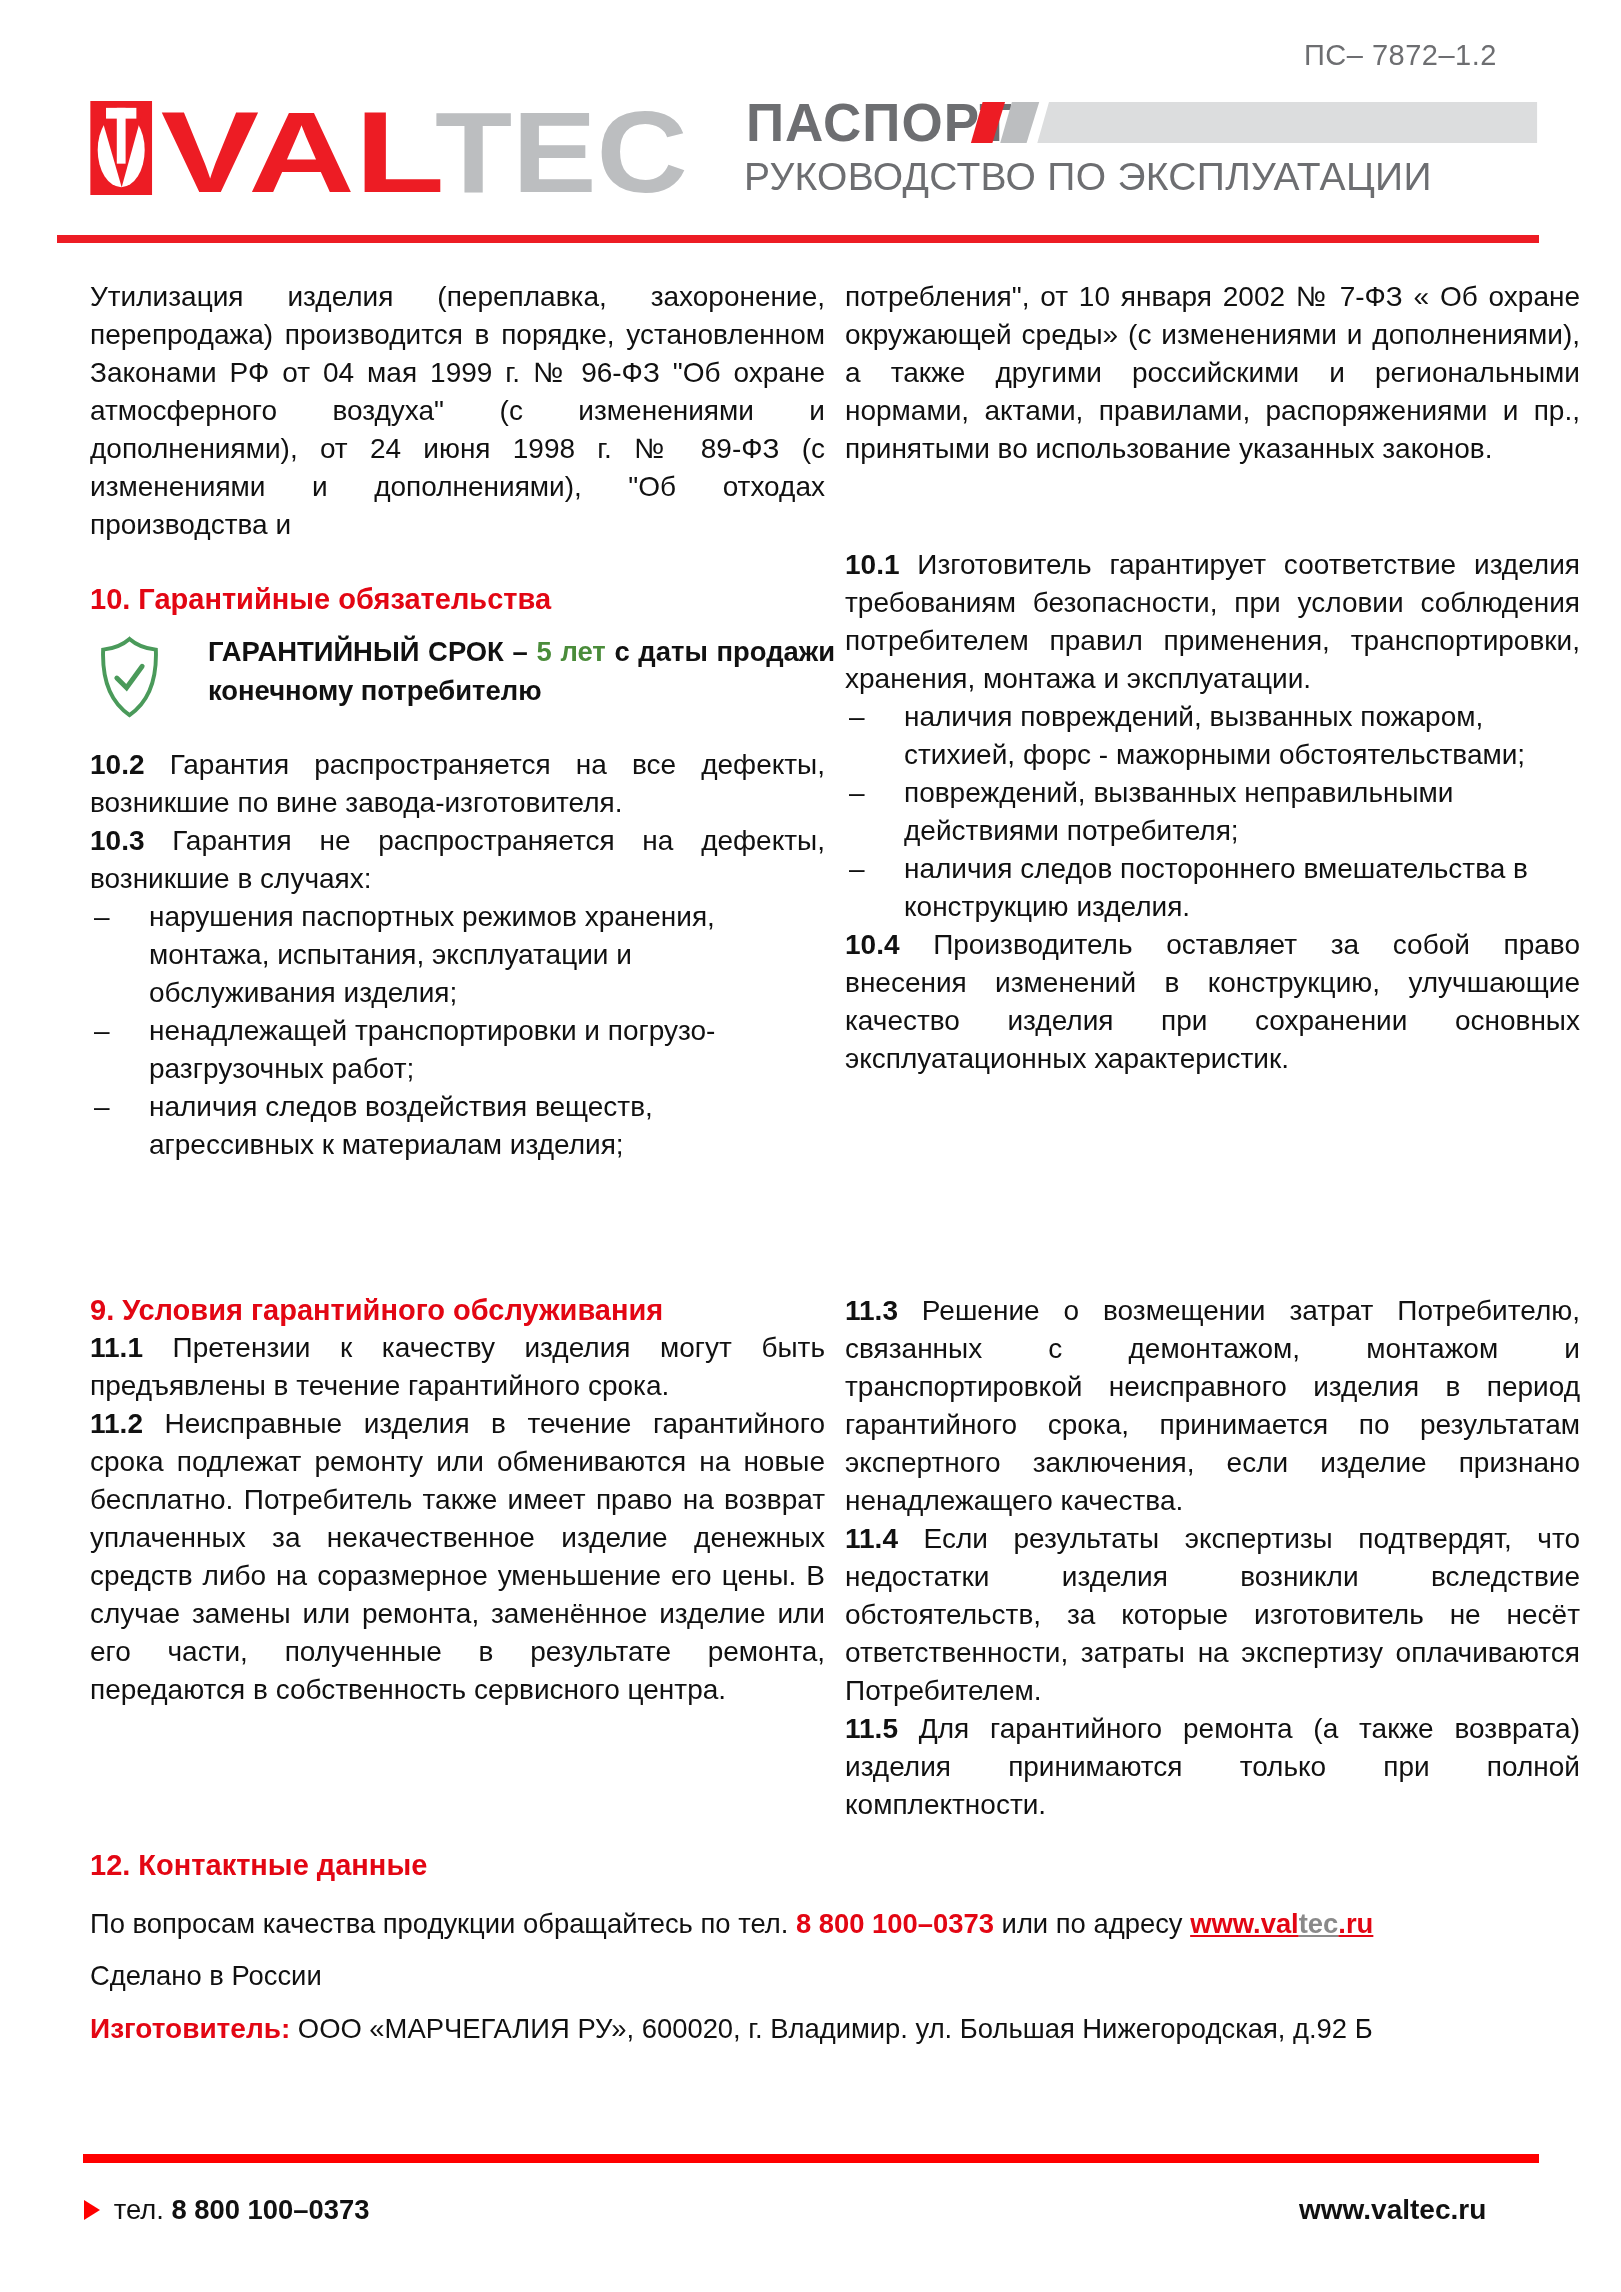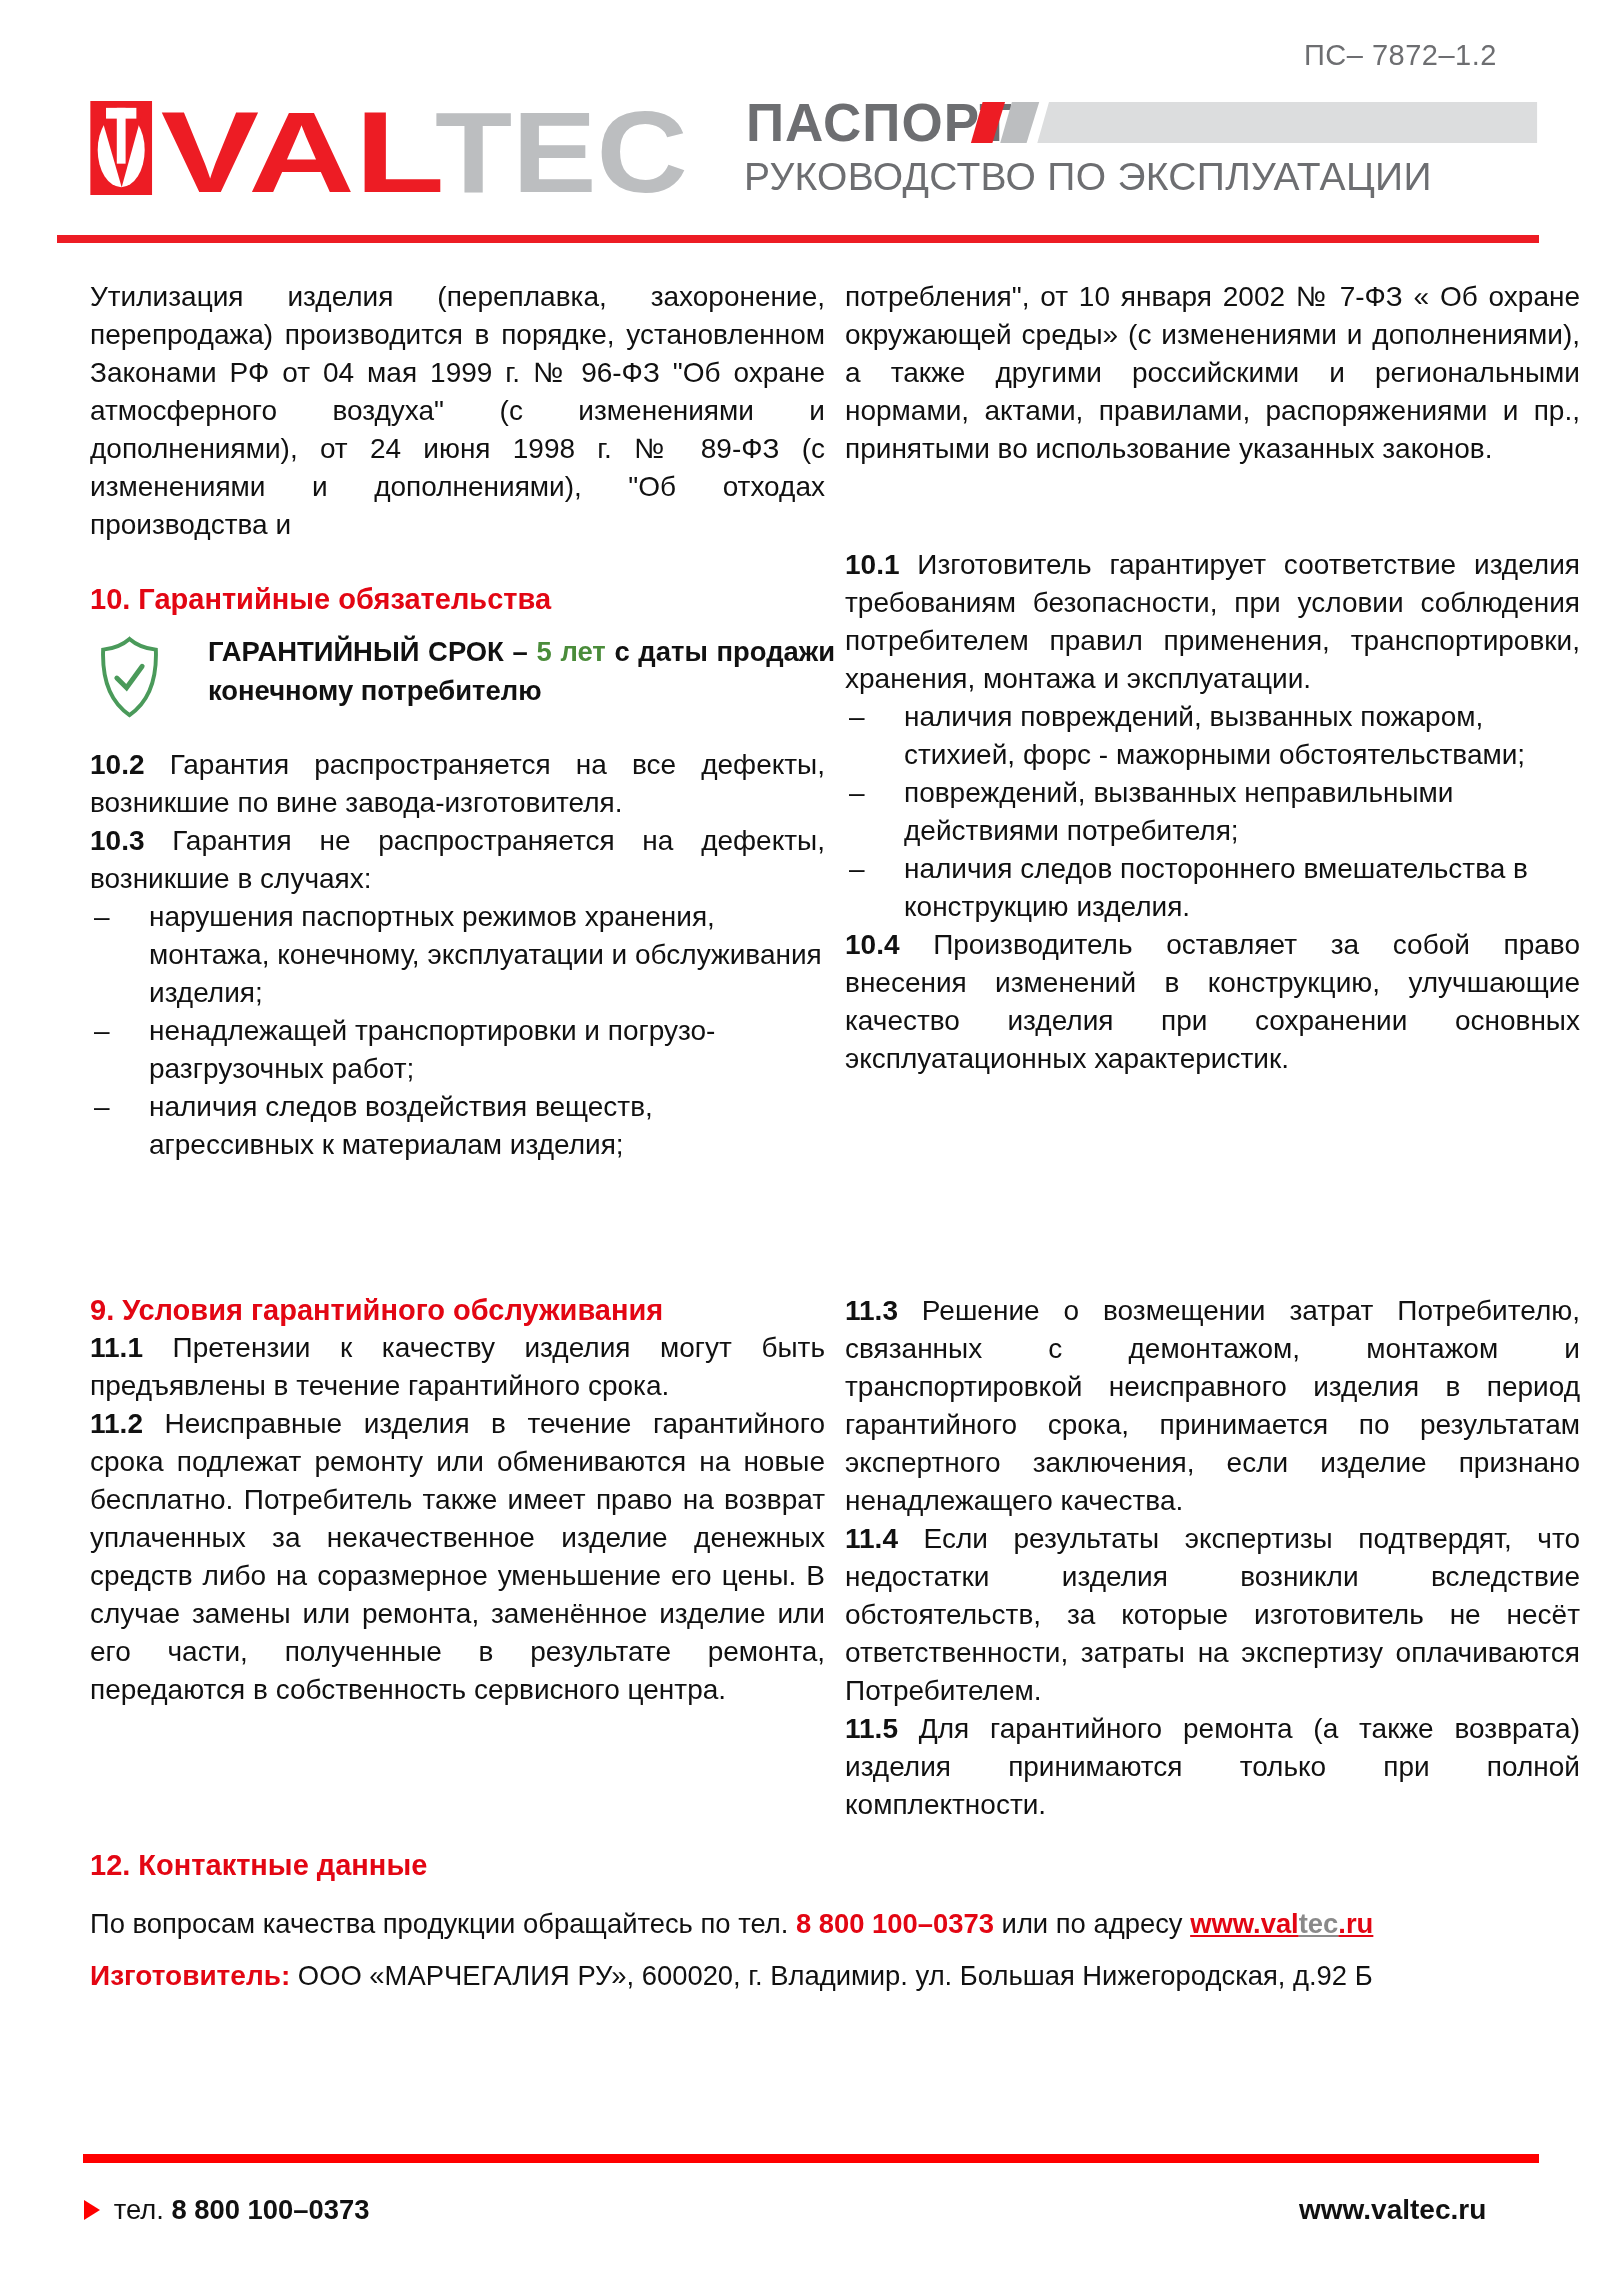--- a/index.html
+++ b/index.html
@@ -76,21 +76,21 @@
       <path d="M30 3 C22 10 12 13 3 14 C2 40 8 66 30 81 C52 66 58 40 57 14 C48 13 38 10 30 3 Z" fill="none" stroke="#4a9a5a" stroke-width="4"></path>
       <path d="M17 43 L27 53 L43 31" fill="none" stroke="#4a9a5a" stroke-width="5" stroke-linecap="round"></path>
     </svg>
     <div class="warranty-text">
       <span>ГАРАНТИЙНЫЙ СРОК – </span><span class="green">5 лет</span><span> с даты продажи конечному потребителю</span>
     </div>
   </div>
   <p><span class="num">10.2</span><span> Гарантия распространяется на все дефекты, возникшие по вине завода-изготовителя.</span></p>
   <p><span class="num">10.3</span><span> Гарантия не распространяется на дефекты, возникшие в случаях:</span></p>
   <ul class="dash">
-    <li>нарушения паспортных режимов хранения, монтажа, конечному, эксплуатации и обслуживания изделия;</li>
+    <li>нарушения паспортных режимов хранения, монтажа, испытания, эксплуатации и обслуживания изделия;</li>
     <li>ненадлежащей транспортировки и погрузо-разгрузочных работ;</li>
     <li>наличия следов воздействия веществ, агрессивных к материалам изделия;</li>
   </ul>
 </div>
 
 <div class="col" style="left:845px; top:278px;">
   <p>потребления", от 10 января 2002 № 7-ФЗ « Об охране окружающей среды» (с изменениями и дополнениями), а также другими российскими и региональными нормами, актами, правилами, распоряжениями и пр., принятыми во использование указанных законов.</p>
   <p style="margin-top:78px;"><span class="num">10.1</span><span> Изготовитель гарантирует соответствие изделия требованиям безопасности, при условии соблюдения потребителем правил применения, транспортировки, хранения, монтажа и эксплуатации.</span></p>
   <ul class="dash">
     <li>наличия повреждений, вызванных пожаром, стихией, форс - мажорными обстоятельствами;</li>
@@ -110,20 +110,21 @@
   <p><span class="num">11.3</span><span> Решение о возмещении затрат Потребителю, связанных с демонтажом, монтажом и транспортировкой неисправного изделия в период гарантийного срока, принимается по результатам экспертного заключения, если изделие признано ненадлежащего качества.</span></p>
   <p><span class="num">11.4</span><span> Если результаты экспертизы подтвердят, что недостатки изделия возникли вследствие обстоятельств, за которые изготовитель не несёт ответственности, затраты на экспертизу оплачиваются Потребителем.</span></p>
   <p><span class="num">11.5</span><span> Для гарантийного ремонта (а также возврата) изделия принимаются только при полной комплектности.</span></p>
 </div>
 
 <div class="abs" style="left:90px; top:1847px; width:1451px;">
   <h2 class="h-red">12. Контактные данные</h2>
   <div class="contact-line" style="margin-top:19.6px;">
     <span>По вопросам качества продукции обращайтесь по тел. </span><span class="red-b">8 800 100–0373</span><span> или по адресу </span><span><span class="link-red">www.val</span><span class="link-grey">tec</span><span class="link-red">.ru</span></span>
   </div>
+  <div class="contact-line" style="margin-top:13.7px;">Сделано в России</div>
   <div class="contact-line" style="margin-top:13.7px;">
     <span class="red-b" style="font-size:28px;">Изготовитель:</span><span> ООО «МАРЧЕГАЛИЯ РУ», 600020, г. Владимир. ул. Большая Нижегородская, д.92 Б</span>
   </div>
 </div>
 
 <div class="abs red-rule-bottom"></div>
 <div class="abs foot-left">
   <span class="tri"></span>
   <span><span>тел. </span><b>8 800 100–0373</b></span>
 </div>

